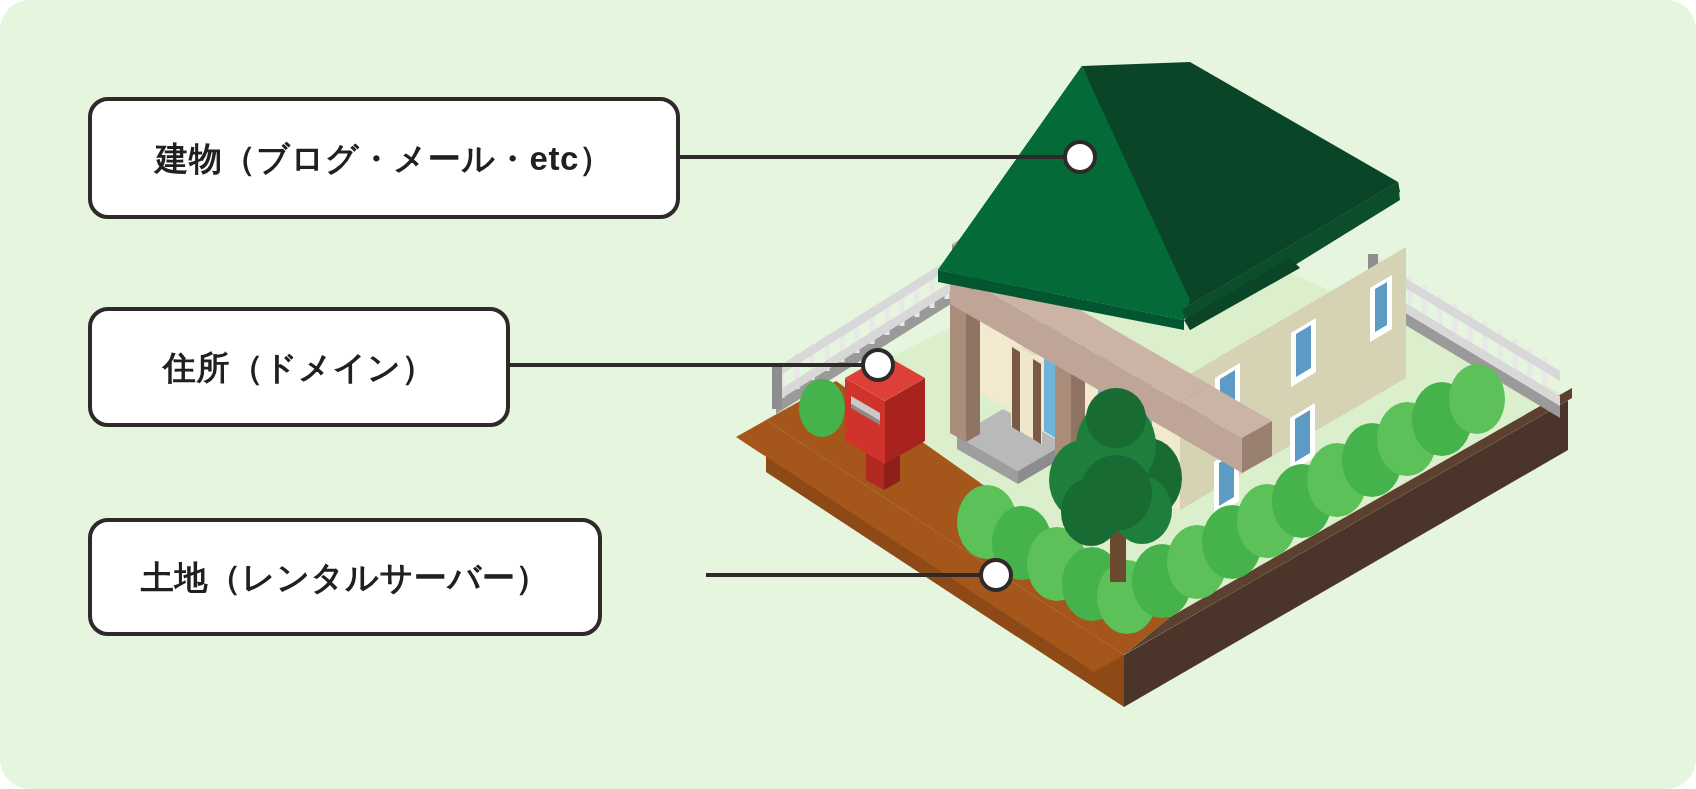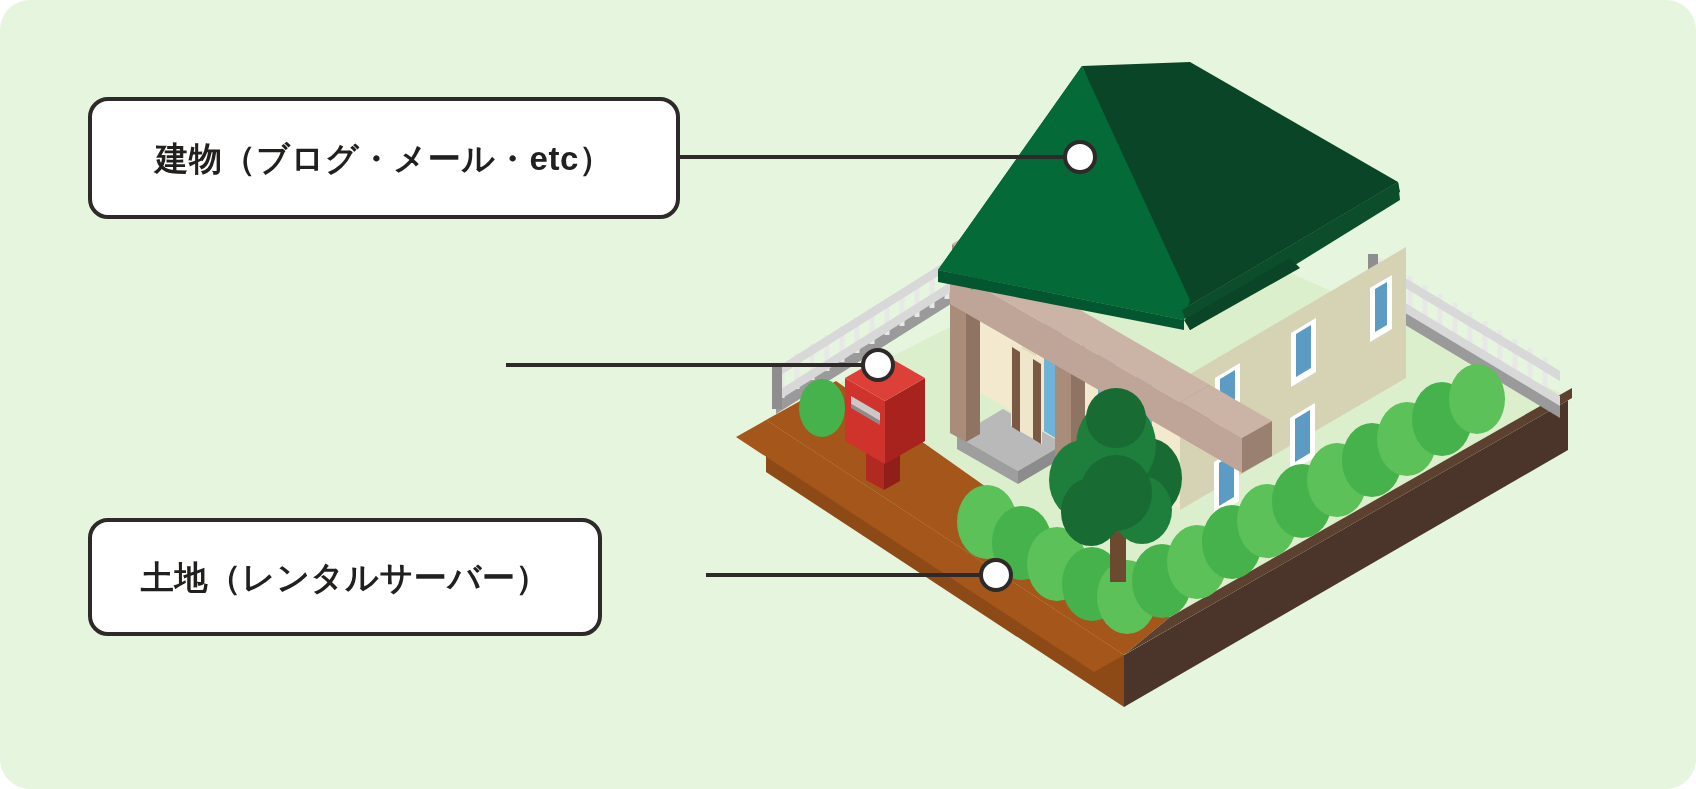--- a/index.html
+++ b/index.html
@@ -253,18 +253,21 @@
   <div class="connector" id="connector-3"></div>
 
   <div class="marker" id="marker-1"></div>
   <div class="marker" id="marker-2"></div>
   <div class="marker" id="marker-3"></div>
 
   <div class="callout" id="callout-1">
     <span class="callout-label">建物（ブログ・メール・etc）</span>
   </div>
 
+  <div class="callout" id="callout-2">
+    <span class="callout-label">住所（ドメイン）</span>
+  </div>
 
   <div class="callout" id="callout-3">
     <span class="callout-label">土地（レンタルサーバー）</span>
   </div>
 
 </div>
 
 </body></html>

